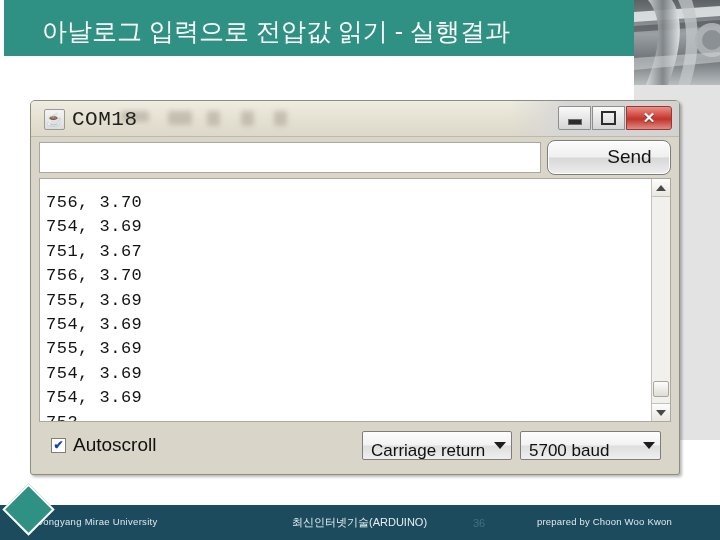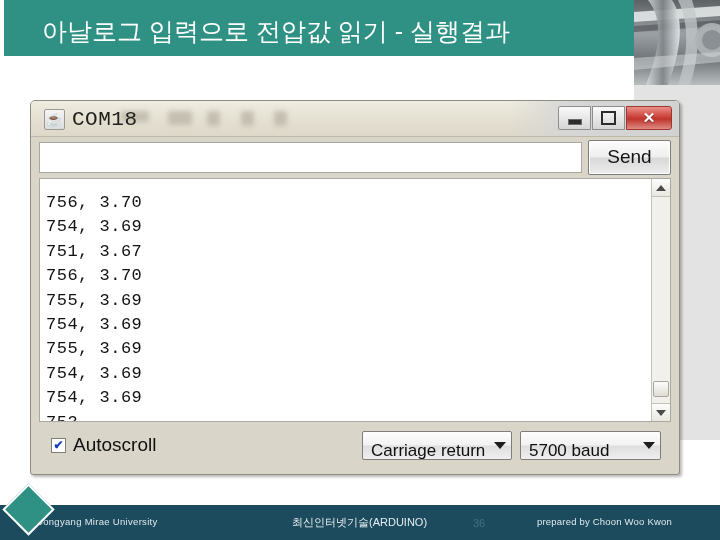--- a/index.html
+++ b/index.html
@@ -99,26 +99,27 @@
   }
   #send-input{
     flex:1;height:31px;background:#ffffff;
     border:1px solid #a9a9a0;box-sizing:border-box;
     font-size:13px;padding:0 5px;outline:none;color:#111;
     font-family:"Liberation Sans",sans-serif;
   }
   #send-button{
     margin-left:6px;width:81px;height:33px;
     background:linear-gradient(to bottom,#fcfcfc 0%,#efefef 48%,#d8d8d8 52%,#ededed 100%);
-    border:1px solid #7d7d7d;border-radius:2px;
+    border:1px solid #7d7d7d;border-radius:8px;
     font-size:19px;color:#131313;
     display:flex;align-items:center;justify-content:center;
     font-family:"Liberation Sans",sans-serif;
     box-shadow:inset 0 0 0 1px #ffffff;
     cursor:pointer;
+    padding-left:41px;
   }
   #console-wrap{
     position:absolute;left:2px;right:2px;top:42px;bottom:46px;
     background:#ffffff;border:1px solid #a9a9a0;
     display:flex;overflow:hidden;box-sizing:border-box;
   }
   #console{
     flex:1;padding:12px 0 0 6px;overflow:hidden;
     font-family:"Liberation Mono","DejaVu Sans Mono",monospace;
     font-size:17px;line-height:24.4px;color:#121212;

